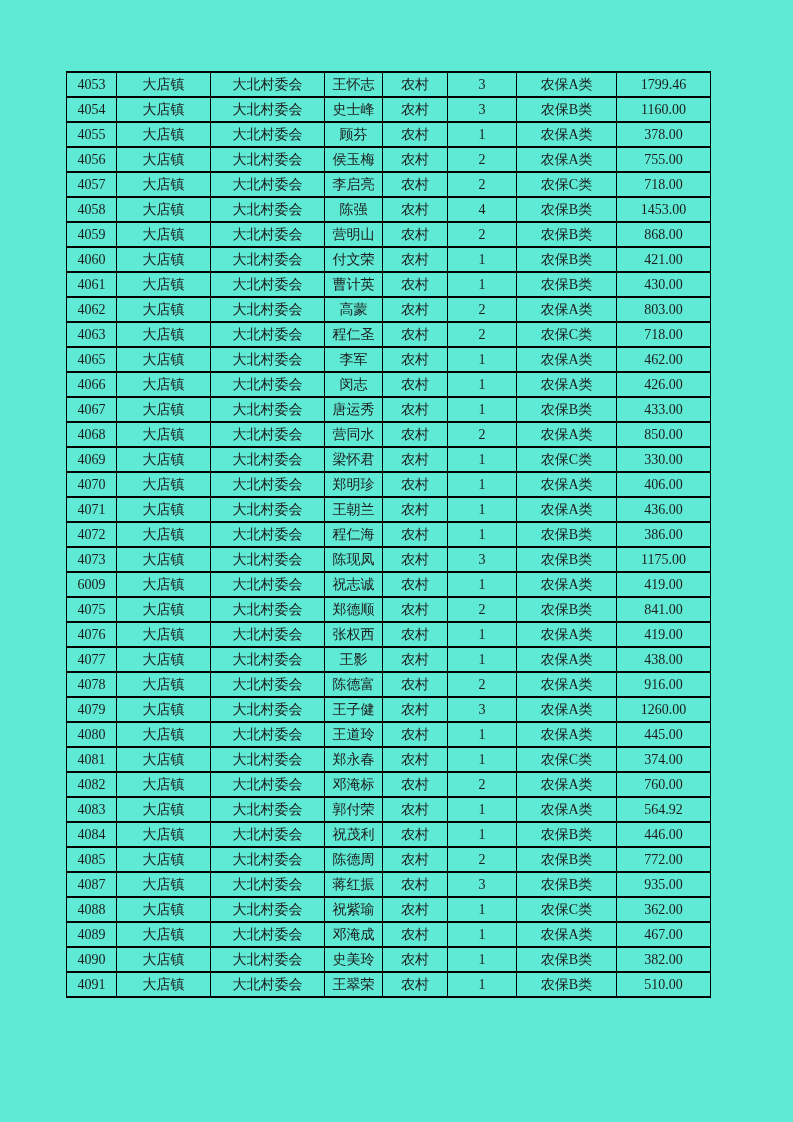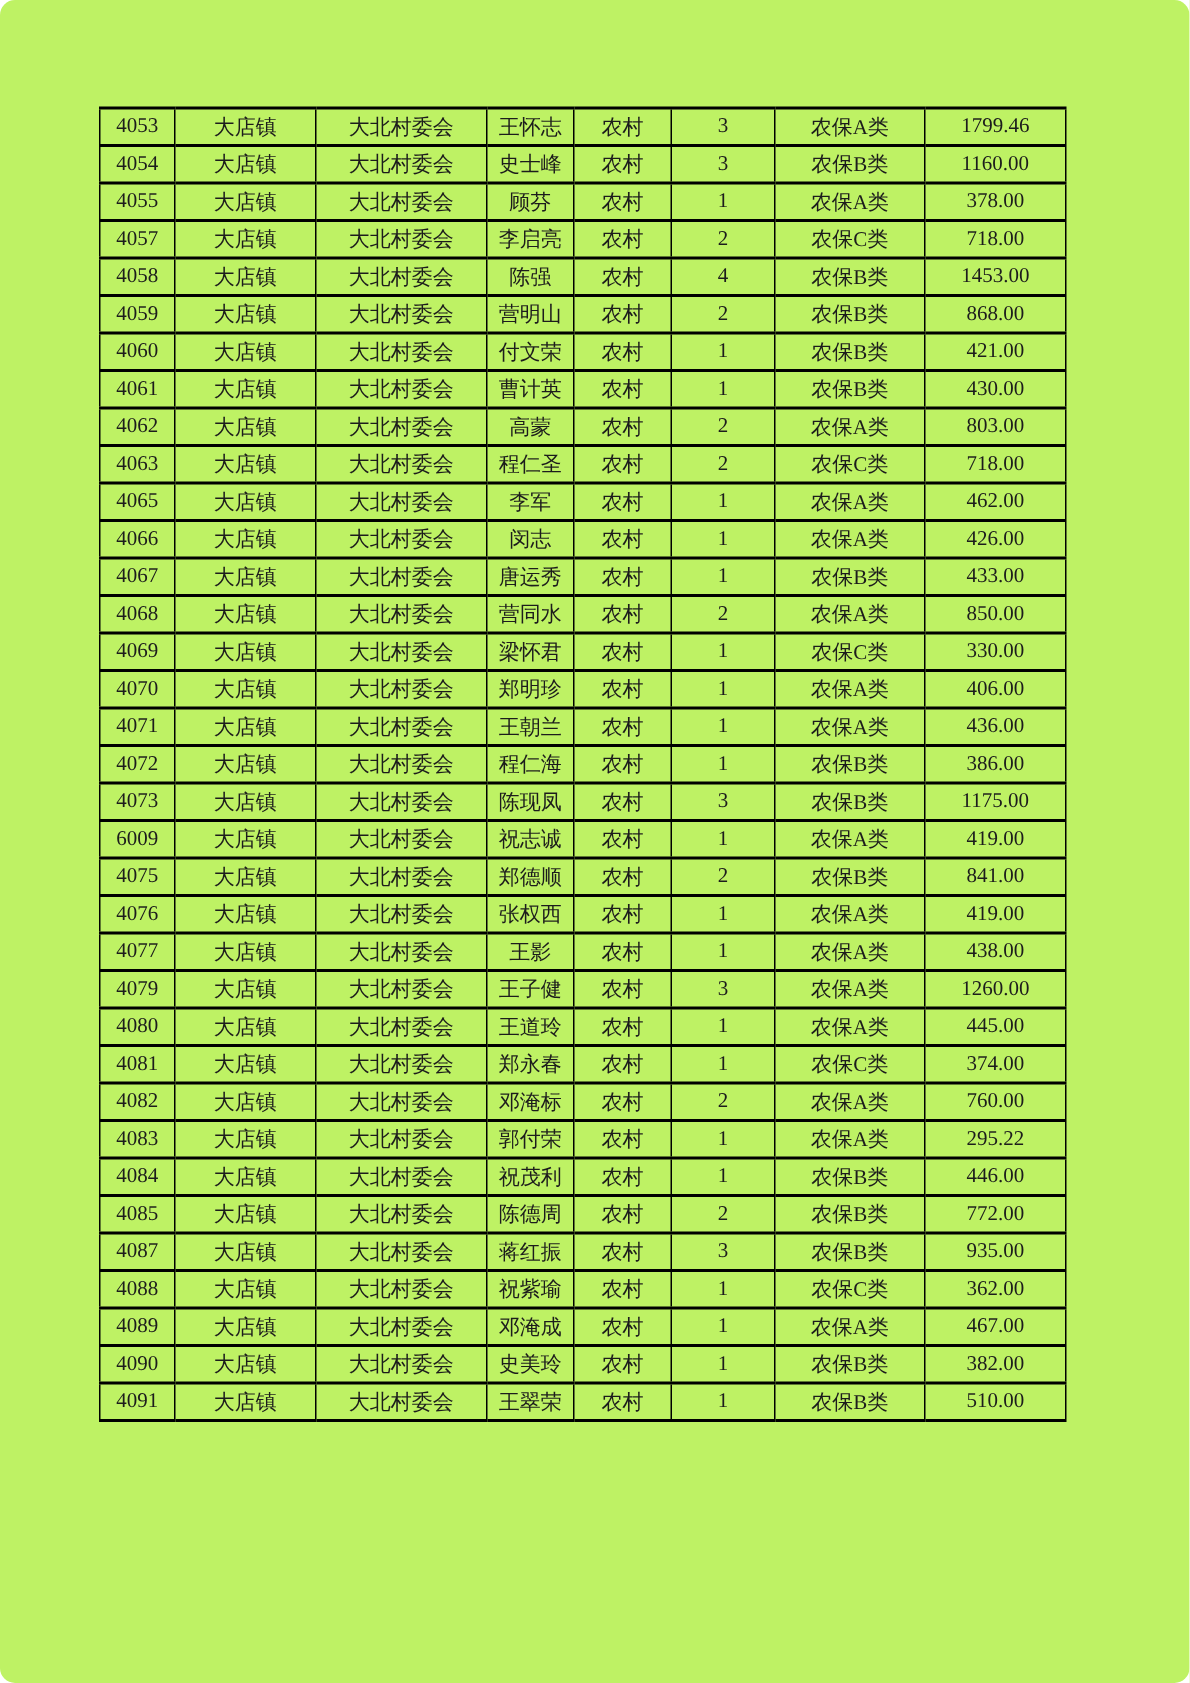--- a/index.html
+++ b/index.html
@@ -4,25 +4,24 @@
 <style>
   html, body {
     margin: 0;
     padding: 0;
     background: #ffffff;
   }
   .page {
     position: relative;
     width: 793px;
     height: 1122px;
-    background: #bef264;
+    background: #5eead4;
     overflow: hidden;
     font-family: "Liberation Serif", "DejaVu Serif", serif;
     color: #1c1c1c;
-    border-radius: 10px;
   }
   table.register {
     position: absolute;
     left: 66px;
     top: 71px;
     width: 644px;
     border-collapse: collapse;
     table-layout: fixed;
     font-size: 14px;
   }
@@ -80,20 +79,30 @@
           <td>4055</td>
           <td>大店镇</td>
           <td>大北村委会</td>
           <td>顾芬</td>
           <td>农村</td>
           <td>1</td>
           <td>农保A类</td>
           <td>378.00</td>
         </tr>
         <tr>
+          <td>4056</td>
+          <td>大店镇</td>
+          <td>大北村委会</td>
+          <td>侯玉梅</td>
+          <td>农村</td>
+          <td>2</td>
+          <td>农保A类</td>
+          <td>755.00</td>
+        </tr>
+        <tr>
           <td>4057</td>
           <td>大店镇</td>
           <td>大北村委会</td>
           <td>李启亮</td>
           <td>农村</td>
           <td>2</td>
           <td>农保C类</td>
           <td>718.00</td>
         </tr>
         <tr>
@@ -280,20 +289,30 @@
           <td>4077</td>
           <td>大店镇</td>
           <td>大北村委会</td>
           <td>王影</td>
           <td>农村</td>
           <td>1</td>
           <td>农保A类</td>
           <td>438.00</td>
         </tr>
         <tr>
+          <td>4078</td>
+          <td>大店镇</td>
+          <td>大北村委会</td>
+          <td>陈德富</td>
+          <td>农村</td>
+          <td>2</td>
+          <td>农保A类</td>
+          <td>916.00</td>
+        </tr>
+        <tr>
           <td>4079</td>
           <td>大店镇</td>
           <td>大北村委会</td>
           <td>王子健</td>
           <td>农村</td>
           <td>3</td>
           <td>农保A类</td>
           <td>1260.00</td>
         </tr>
         <tr>
@@ -327,21 +346,21 @@
           <td>760.00</td>
         </tr>
         <tr>
           <td>4083</td>
           <td>大店镇</td>
           <td>大北村委会</td>
           <td>郭付荣</td>
           <td>农村</td>
           <td>1</td>
           <td>农保A类</td>
-          <td>295.22</td>
+          <td>564.92</td>
         </tr>
         <tr>
           <td>4084</td>
           <td>大店镇</td>
           <td>大北村委会</td>
           <td>祝茂利</td>
           <td>农村</td>
           <td>1</td>
           <td>农保B类</td>
           <td>446.00</td>

